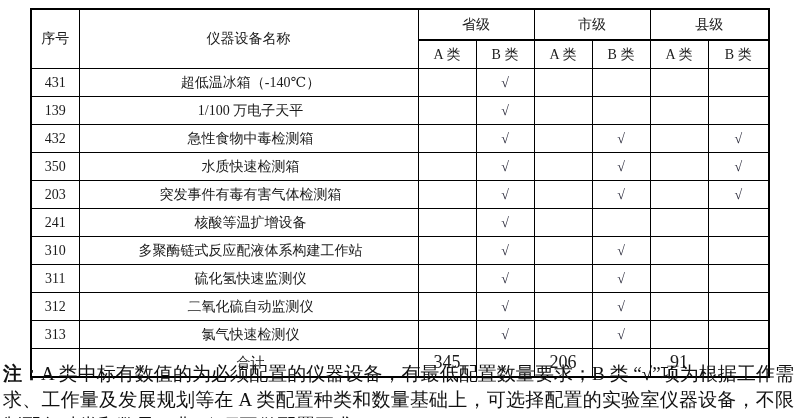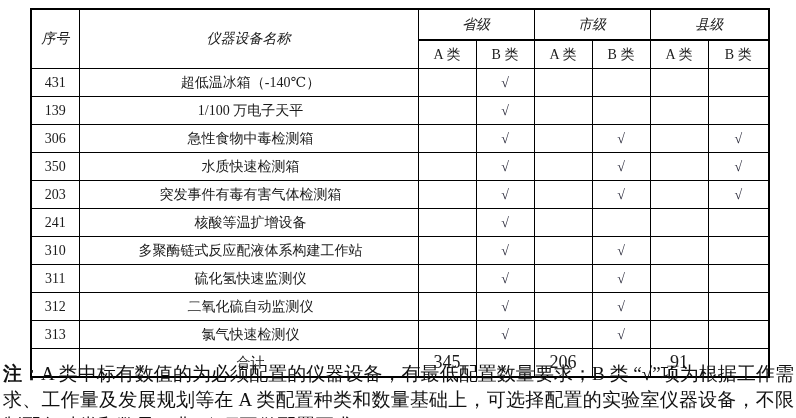--- a/index.html
+++ b/index.html
@@ -17,21 +17,21 @@
   .equip-table th, .equip-table td {
     border:1px solid #000;
     font-weight:normal;
     text-align:center;
     padding:0;
     font-size:14px;
     height:27px;
     overflow:hidden;
     white-space:nowrap;
   }
-  .equip-table thead tr:first-child th { height:29px;font-style:italic; }
+  .equip-table thead tr:first-child th { height:29px; }
   .equip-table th.group { border-bottom:2px solid #000; }
   .c-name { text-align:right; padding:0 4px 0 8px !important; }
   td.check { color:#2e2e3e; }
   td.num { font-size:18px; }
   .note {
     position:absolute; left:3px; top:361px; width:791px;
     margin:0; font-size:19px; line-height:26px;
     text-align:justify; color:#111111;
   }
   .note-prefix { font-weight:bold; }
@@ -82,21 +82,21 @@
         <td class="c-id">139</td>
         <td class="c-name">1/100 万电子天平</td>
         <td class="c-val"></td>
         <td class="c-val check">√</td>
         <td class="c-val"></td>
         <td class="c-val"></td>
         <td class="c-val"></td>
         <td class="c-val"></td>
       </tr>
       <tr>
-        <td class="c-id">306</td>
+        <td class="c-id">432</td>
         <td class="c-name">急性食物中毒检测箱</td>
         <td class="c-val"></td>
         <td class="c-val check">√</td>
         <td class="c-val"></td>
         <td class="c-val check">√</td>
         <td class="c-val"></td>
         <td class="c-val check">√</td>
       </tr>
       <tr>
         <td class="c-id">350</td>

